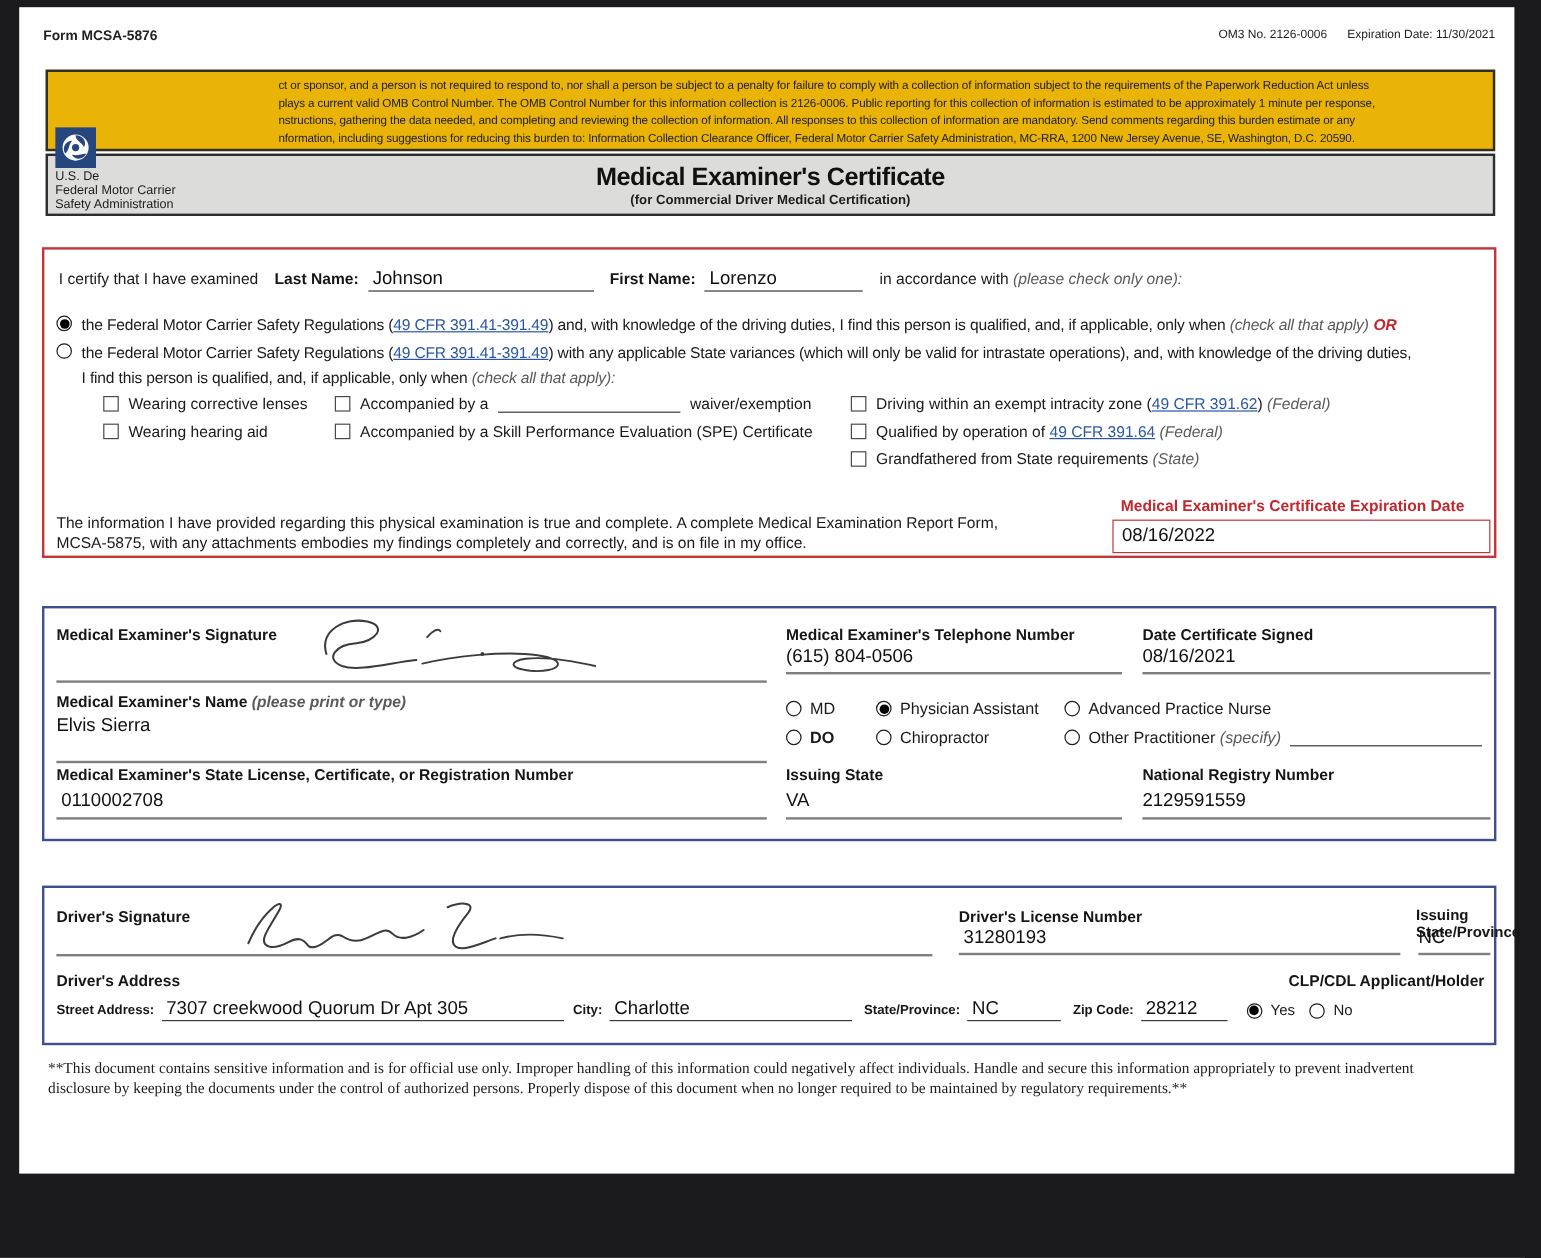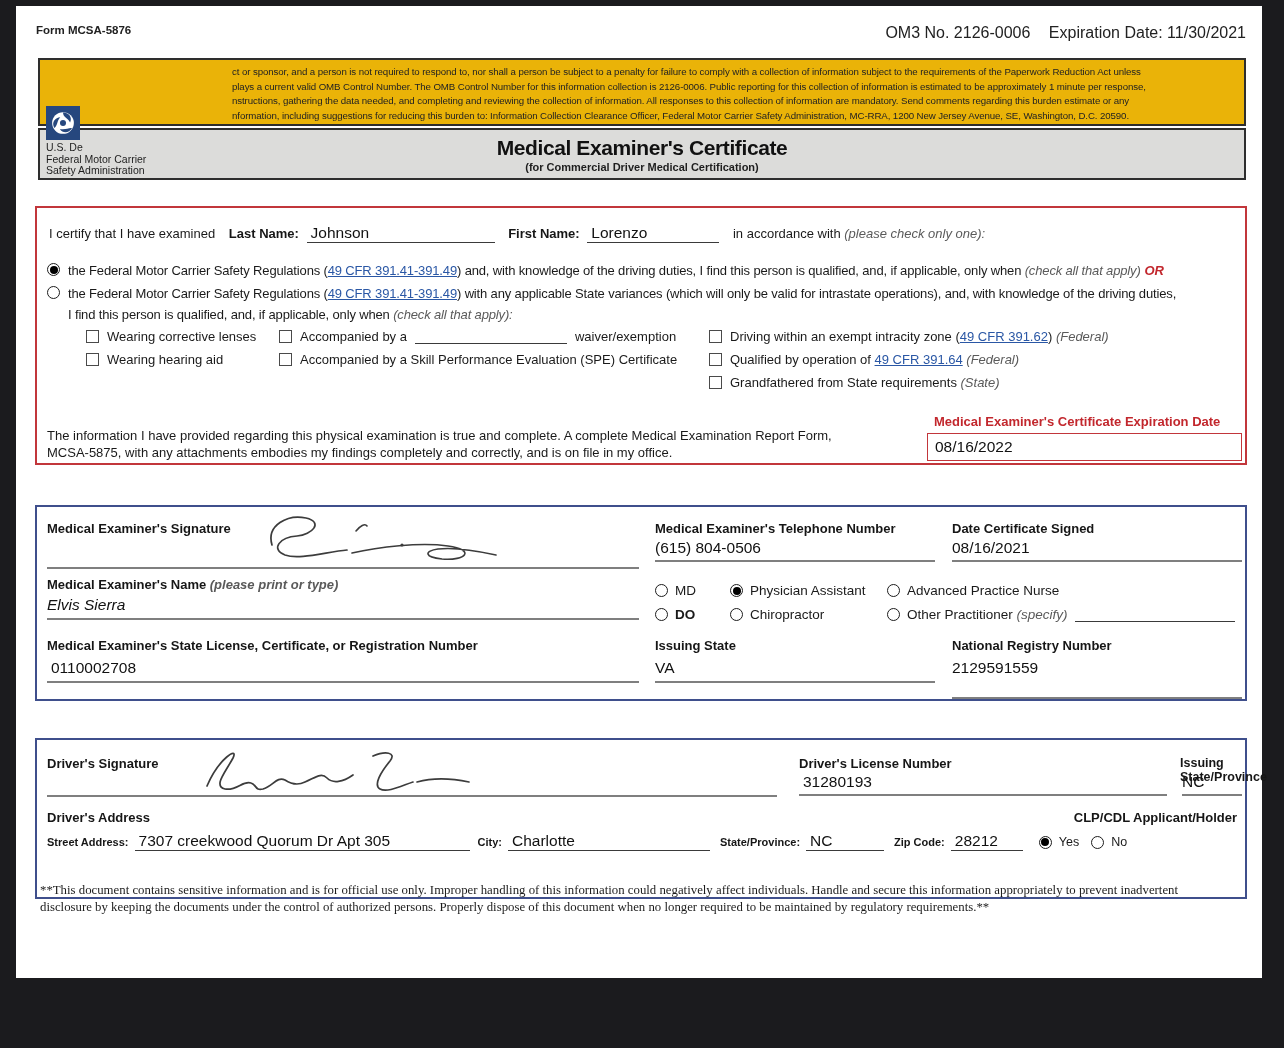--- a/index.html
+++ b/index.html
@@ -2,21 +2,21 @@
 <html><head>
 <meta charset="utf-8">
 <style>
   * { margin:0; padding:0; box-sizing:border-box; }
   html,body { width:1284px; height:1048px; background:#1b1b1e; font-family:"Liberation Sans", sans-serif; }
   .viewer { position:relative; width:1284px; height:1048px; background:#1b1b1e; overflow:hidden; }
   .page { position:absolute; left:16px; top:6px; width:1246px; height:972px; background:#ffffff; }
 
   
   .form-number { position:absolute; left:20px; top:18px; font-size:11.5px; font-weight:bold; color:#222; }
-  .omb-line { position:absolute; right:16px; top:18px; font-size:16px; color:#222; }
+  .omb-line { position:absolute; right:16px; top:18px; font-size:10px; color:#222; }
   .omb-line span { margin-left:14px; }
 
   
   .pra-box { position:absolute; left:22px; top:52px; width:1208px; height:68px; background:#eab308; border:2px solid #2e2e2e; overflow:hidden; }
   .pra-text { position:absolute; left:192px; top:5px; width:1010px; font-size:9.7px; line-height:14.5px; color:#222; letter-spacing:-0.1px; }
   .pra-text div { white-space:nowrap; }
 
   
   .hdr-box { position:absolute; left:22px; top:122px; width:1208px; height:52px; background:#dcdcda; border:2px solid #2e2e2e; }
   .agency { position:absolute; left:6px; top:-24px; width:200px; }
@@ -49,21 +49,21 @@
   .opt-text { white-space:nowrap; font-size:13px; letter-spacing:-0.15px; }
   .or { color:#c2272d; font-weight:bold; font-style:italic; margin-left:4px; }
   .chk-item { display:flex; align-items:center; gap:8px; font-size:13px; white-space:nowrap; }
   .stmt { font-size:13px; line-height:17px; color:#1a1a1a; }
   .exp-lbl { position:absolute; left:897px; top:206px; font-size:13px; font-weight:bold; color:#c2272d; white-space:nowrap; }
   .exp-box { position:absolute; left:890px; top:225px; width:315px; height:28px; border:1.5px solid #c2363b; display:flex; align-items:center; padding-left:7px; }
 
   
   .blue-box { position:absolute; left:19px; border:2.5px solid #3f4f8c; background:#fff; width:1212px; }
   .me-box { top:499px; height:196px; }
-  .dr-box { top:732px; height:161px; }
+  .dr-box { top:732px; height:133px; }
   .abs { position:absolute; }
   .sigline { border-bottom:2px solid #7f7f7f; position:absolute; }
   .rrow { display:flex; align-items:center; gap:7px; font-size:13.5px; color:#1a1a1a; white-space:nowrap; }
 
   .footer { position:absolute; left:24px; top:876px; width:1205px; font-family:"Liberation Serif", serif; font-size:12.8px; line-height:17px; color:#1c1c1c; }
 
   .addr-row { position:absolute; left:10px; top:92px; display:flex; align-items:flex-end; white-space:nowrap; }
   .addr-row .sm-lbl { padding-bottom:3px; }
 </style>
 </head>
@@ -194,21 +194,21 @@
 
       <div class="abs lbl" style="left:618px; top:14px;">Medical Examiner's Telephone Number</div>
       <div class="abs val gline" style="left:618px; top:32px; width:280px; padding-bottom:3px;">(615) 804-0506</div>
 
       <div class="abs lbl" style="left:915px; top:14px;">Date Certificate Signed</div>
       <div class="abs val gline" style="left:915px; top:32px; width:290px; padding-bottom:3px;">08/16/2021</div>
 
       <div class="abs" style="left:10px; top:70px; font-size:13px;">
         <span class="lbl">Medical Examiner's Name </span><span class="note" style="font-weight:bold;">(please print or type)</span>
       </div>
-      <div class="abs val gline" style="left:10px; top:89px; width:592px; padding-bottom:4px;font-style:italic;">Elvis Sierra</div>
+      <div class="abs val gline" style="left:10px; top:89px; width:592px; padding-bottom:20px;">Elvis Sierra</div>
 
       <div class="abs rrow" style="left:618px; top:76px;">
         <span class="radio"></span>
         <span>MD</span>
       </div>
       <div class="abs rrow" style="left:693px; top:76px;">
         <span class="radio checked"></span>
         <span>Physician Assistant</span>
       </div>
       <div class="abs rrow" style="left:850px; top:76px;">
@@ -229,21 +229,21 @@
         <span class="field" style="width:160px; height:14px;"></span>
       </div>
 
       <div class="abs lbl" style="left:10px; top:131px;">Medical Examiner's State License, Certificate, or Registration Number</div>
       <div class="abs val gline" style="left:10px; top:152px; width:592px; padding-bottom:4px; padding-left:4px;">0110002708</div>
 
       <div class="abs lbl" style="left:618px; top:131px;">Issuing State</div>
       <div class="abs val gline" style="left:618px; top:152px; width:280px; padding-bottom:4px;">VA</div>
 
       <div class="abs lbl" style="left:915px; top:131px;">National Registry Number</div>
-      <div class="abs val gline" style="left:915px; top:152px; width:290px; padding-bottom:20px;">2129591559</div>
+      <div class="abs val gline" style="left:915px; top:152px; width:290px; padding-bottom:4px;">2129591559</div>
     </div>
 
     <div class="blue-box dr-box">
       <div class="abs lbl" style="left:10px; top:16px;">Driver's Signature</div>
       <svg class="abs" style="left:140px; top:2px;" width="310" height="56" viewBox="0 0 310 56">
         <path d="M30,44 C42,16 62,4 56,16 C48,31 36,44 48,47 C60,49 66,38 74,41 C80,43 78,49 86,47 C96,44 100,34 108,38 C114,42 120,44 128,40 C138,36 144,30 150,36 C156,42 166,40 176,33" stroke="#3c3c3c" stroke-width="1.7" fill="none" stroke-linecap="round"></path>
         <path d="M196,14 C208,9 220,10 213,19 C204,30 196,43 203,47 C210,51 224,44 236,40" stroke="#3c3c3c" stroke-width="1.7" fill="none" stroke-linecap="round"></path>
         <path d="M240,40 C258,35 278,37 292,40" stroke="#3c3c3c" stroke-width="1.6" fill="none" stroke-linecap="round"></path>
       </svg>
       <div class="sigline" style="left:10px; top:55px; width:730px;"></div>

